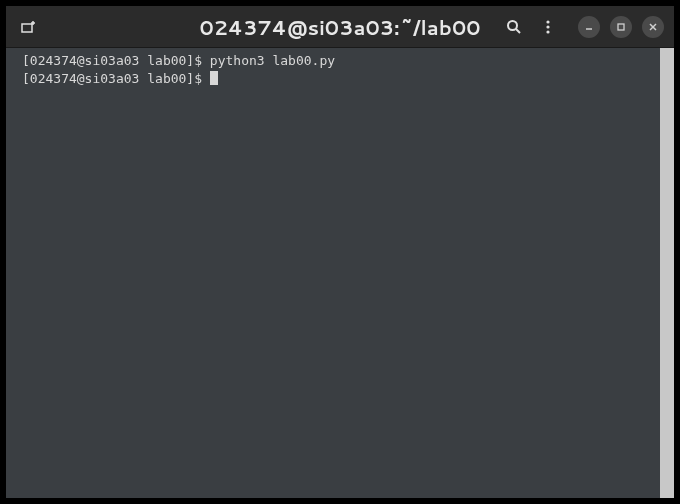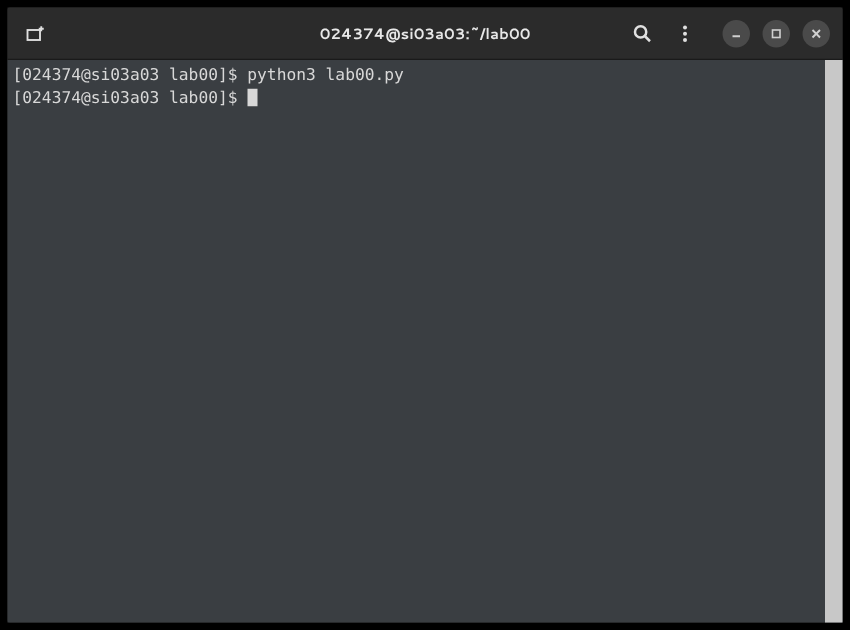--- a/index.html
+++ b/index.html
@@ -57,21 +57,21 @@
       cursor: pointer;
       color: #e0e0e0;
     }
     
     .title {
       position: absolute;
       left: 50%;
       transform: translateX(-50%);
       color: #e8e8e8;
       font-family: "Cantarell", "DejaVu Sans", sans-serif;
-      font-size: 12px;
+      font-size: 20px;
       font-weight: bold;
     }
     
     .titlebar-right {
       margin-left: auto;
       display: flex;
       align-items: center;
       gap: 14px;
     }
     
@@ -104,21 +104,21 @@
     }
     
     .terminal-area {
       flex: 1;
       display: flex;
       background: #3a3e42;
     }
     
     .terminal-content {
       flex: 1;
-      padding: 4px 4px;
+      padding: 4px 16px;
       font-size: 13px;
       line-height: 18px;
       color: #d8d8d8;
       font-family: "DejaVu Sans Mono", "Liberation Mono", monospace;
     }
     
     .terminal-line {
       white-space: pre;
     }
     

